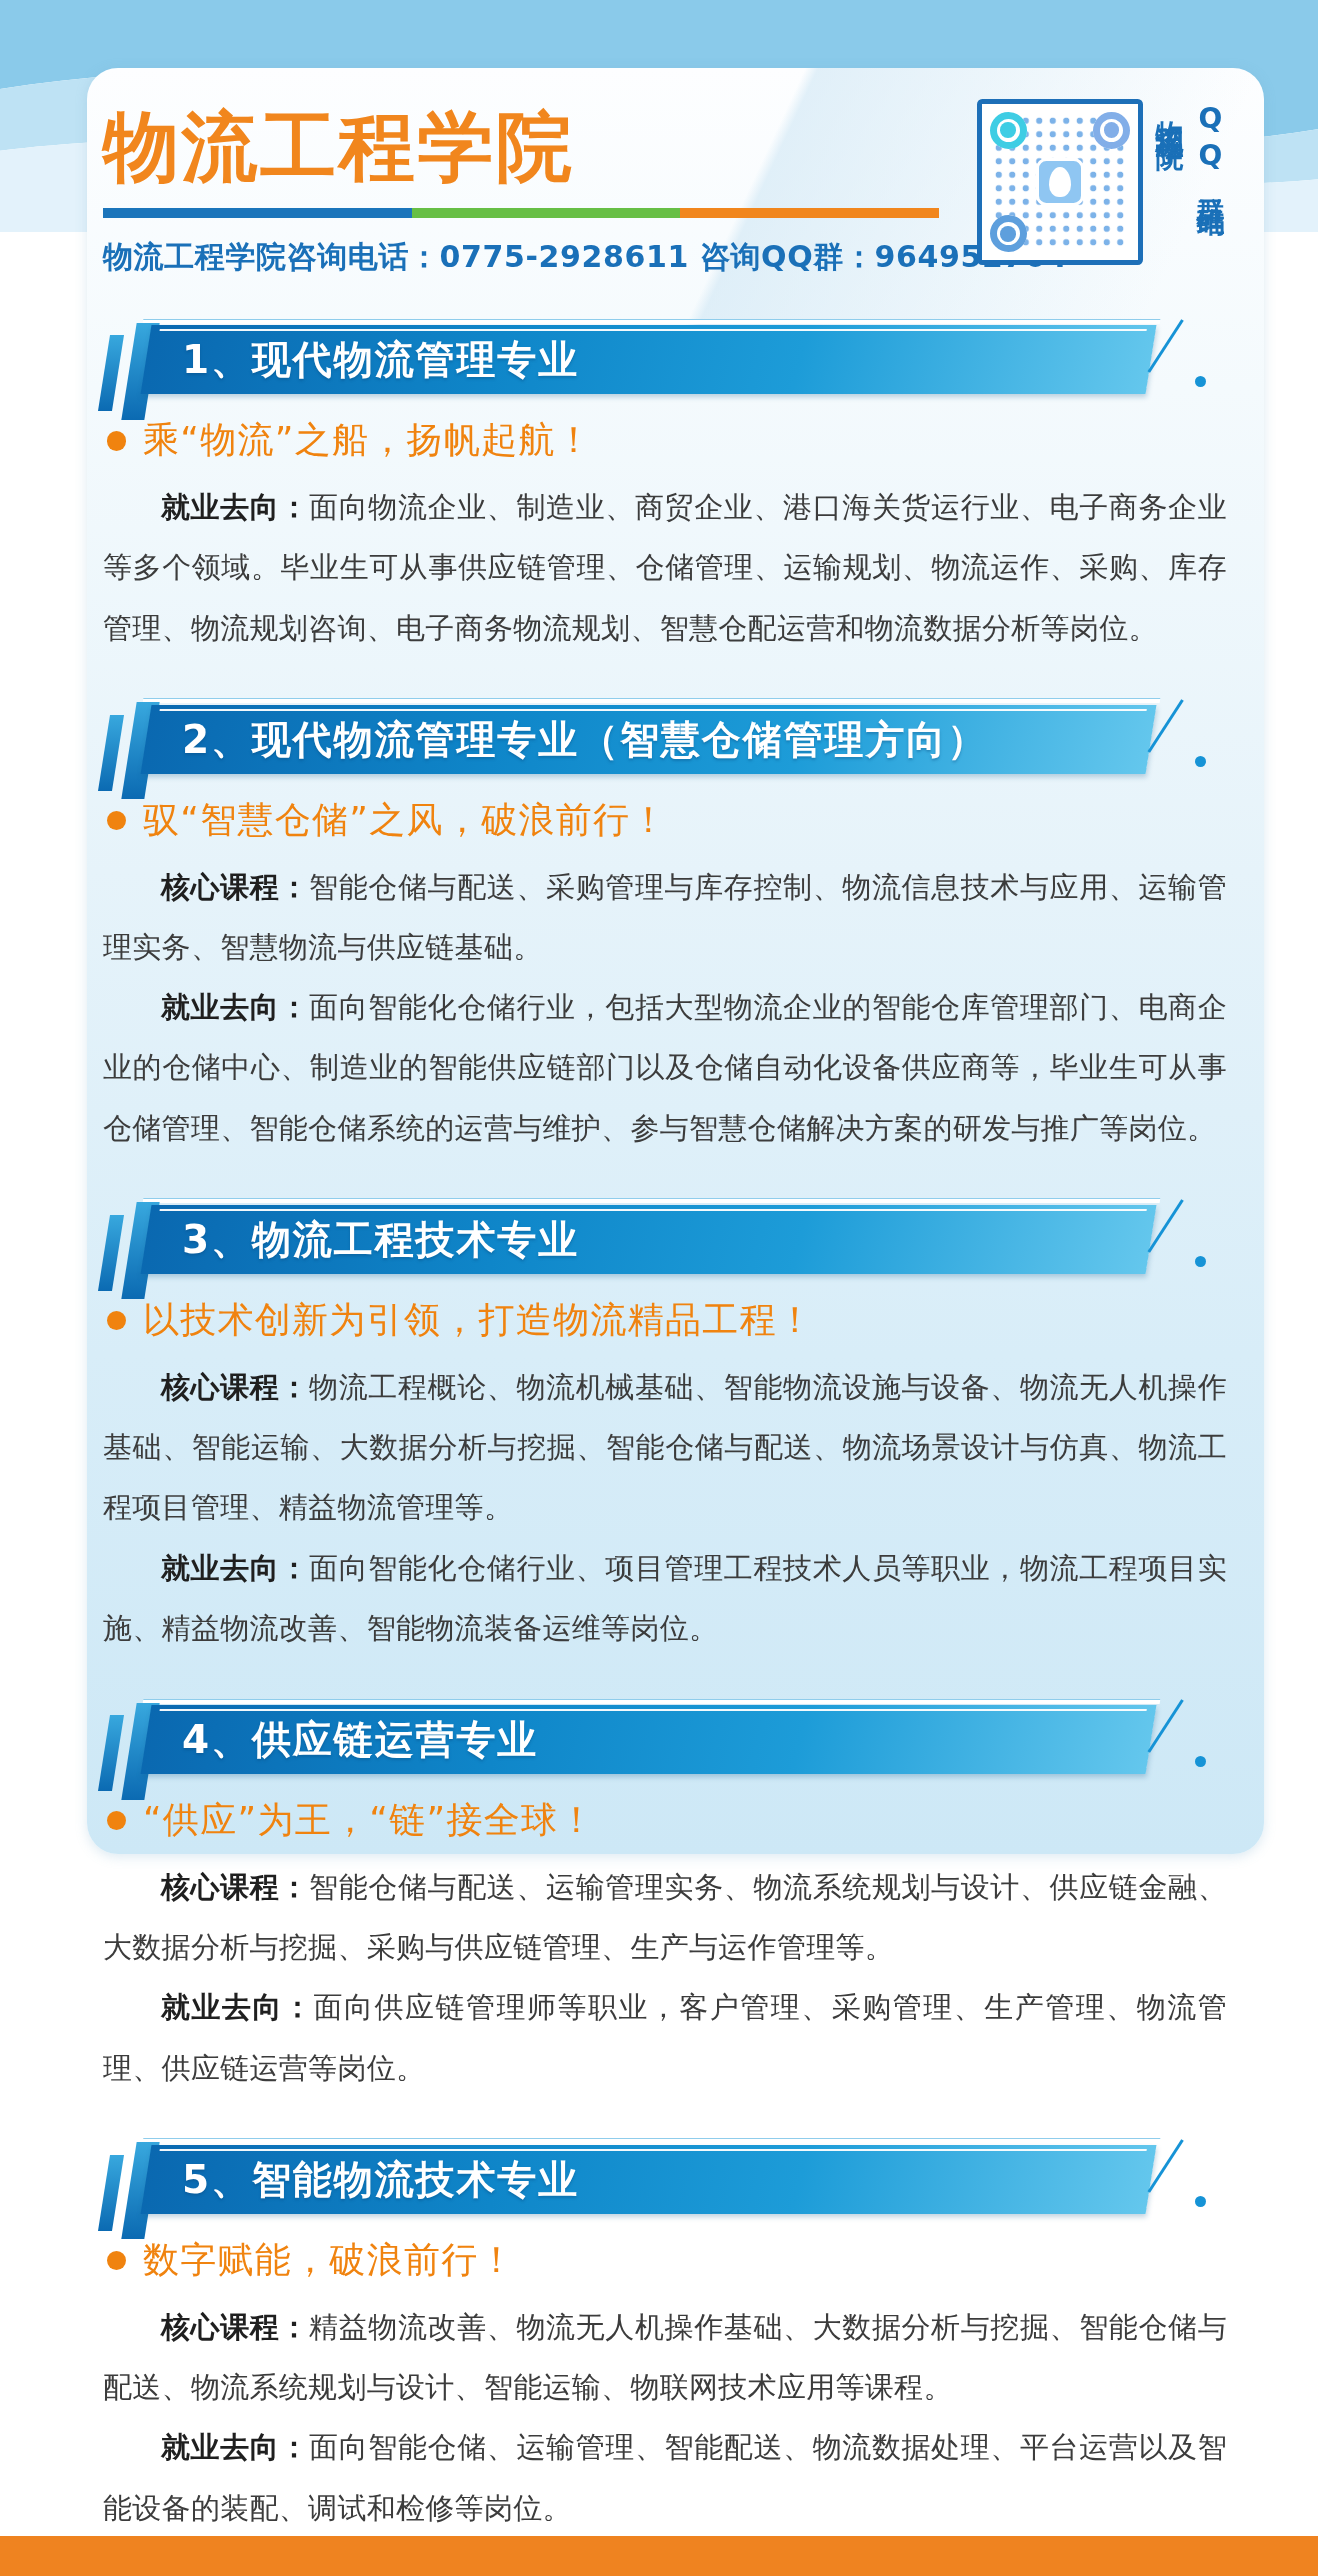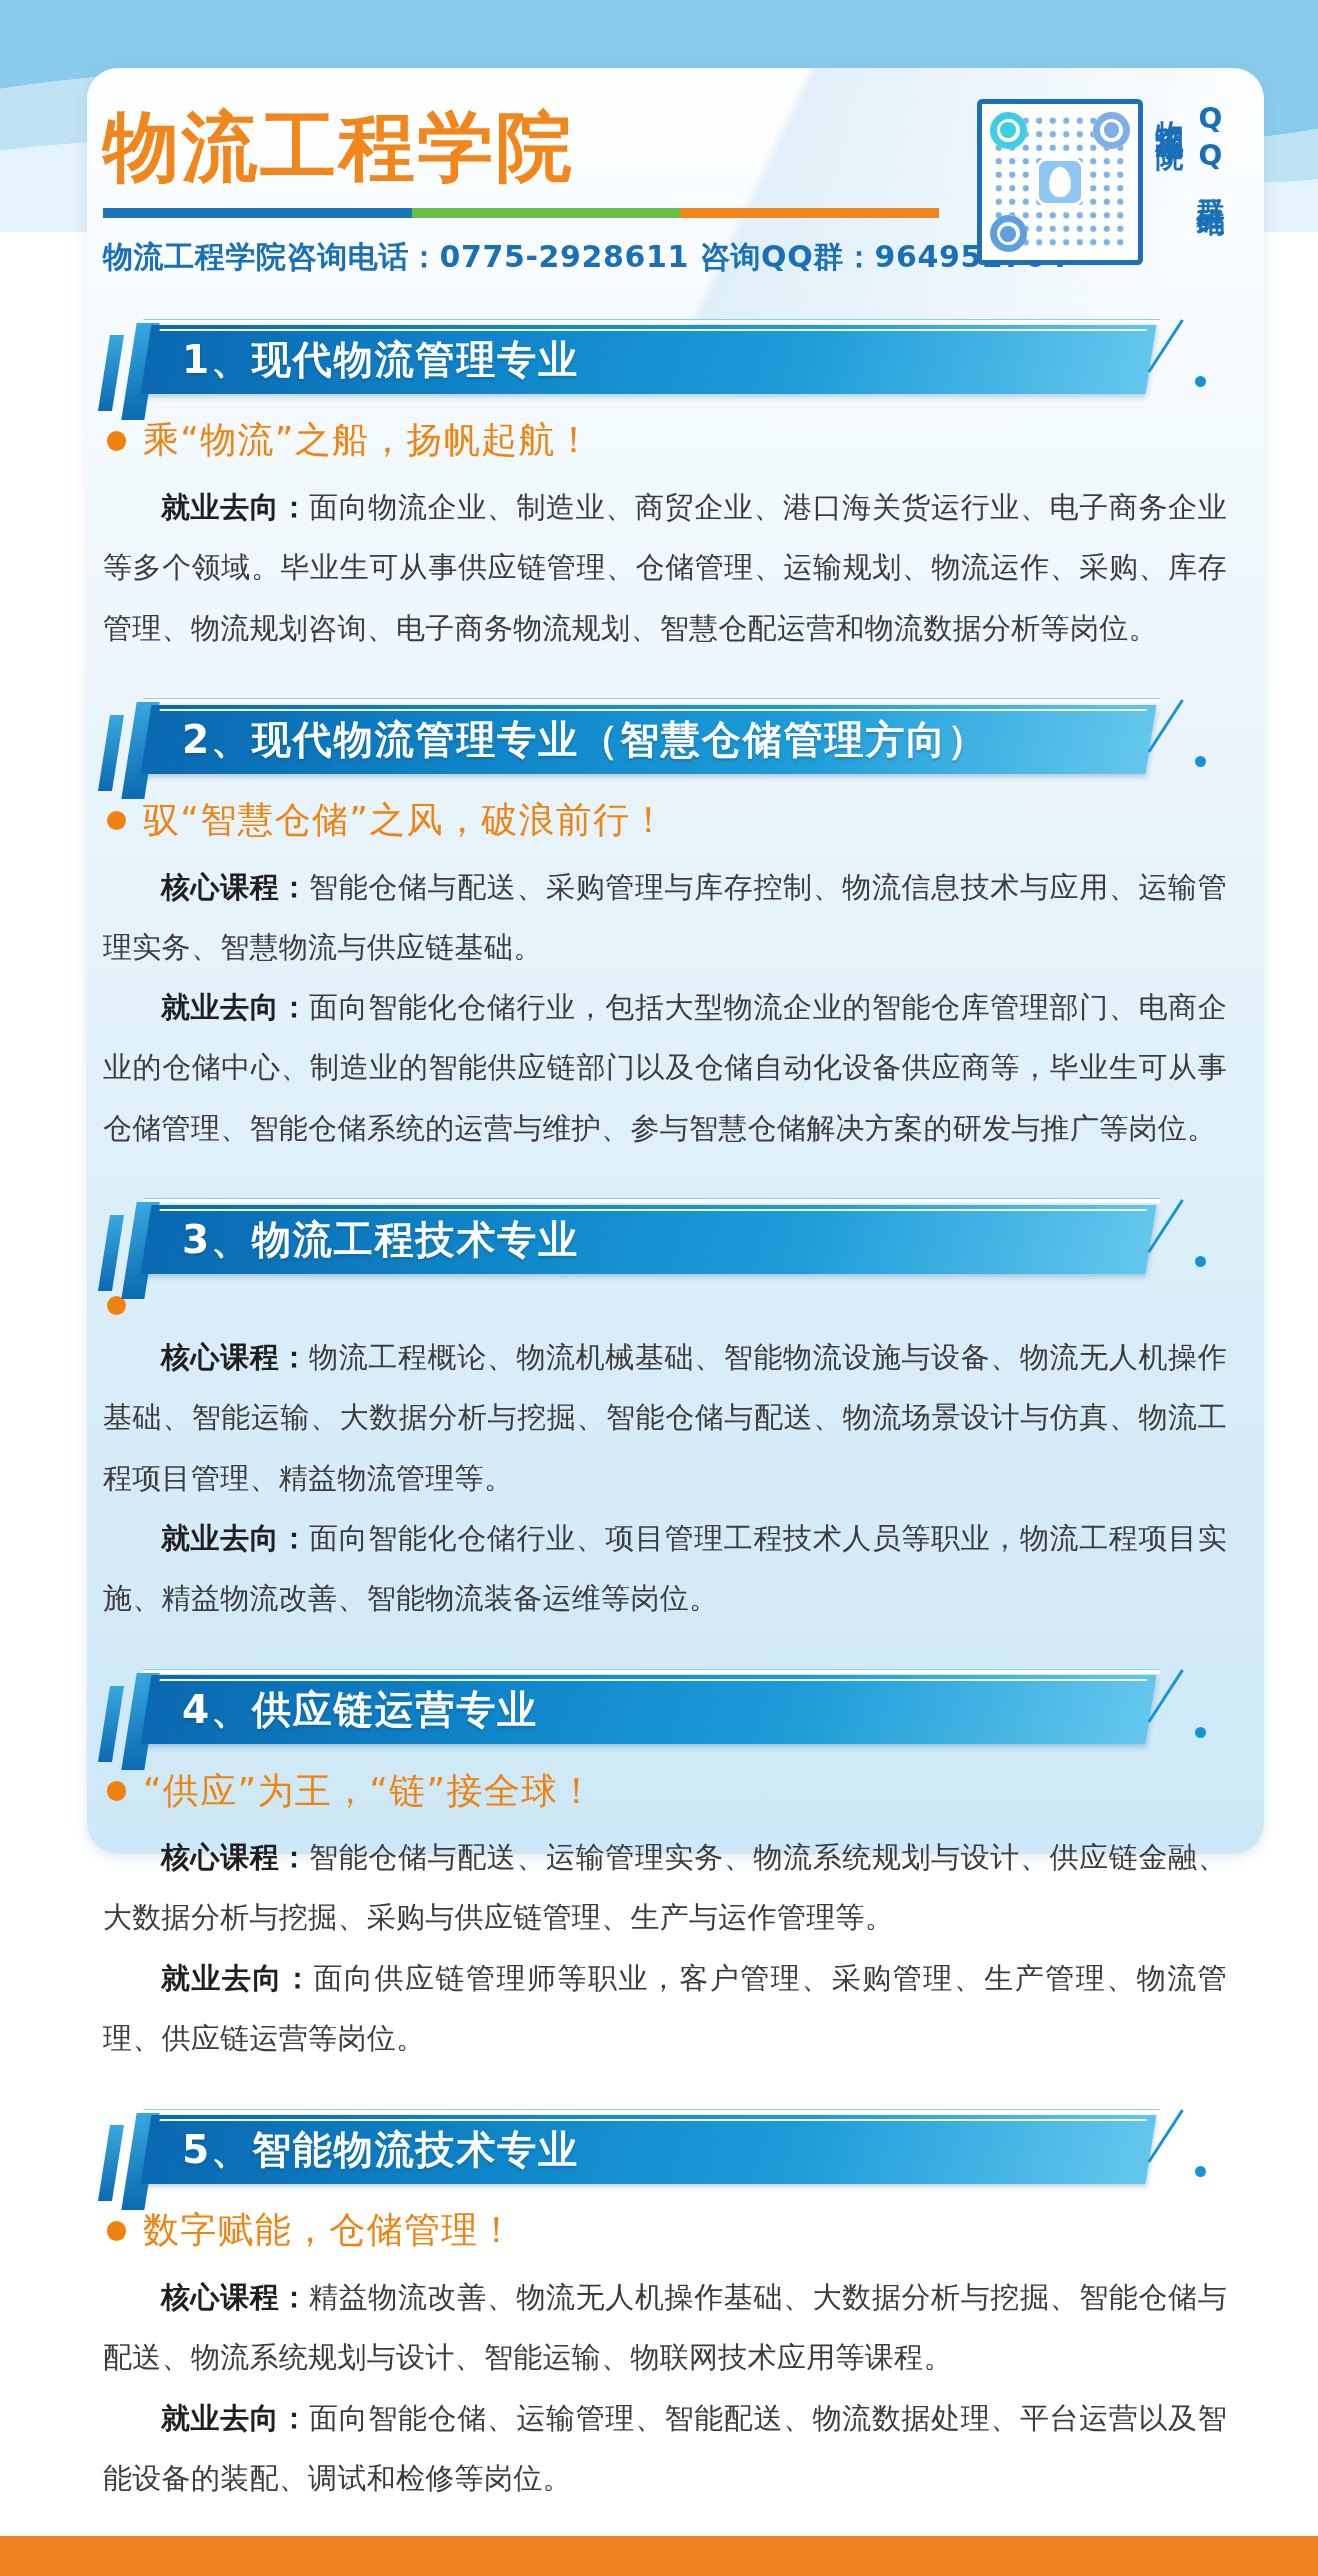--- a/index.html
+++ b/index.html
@@ -182,20 +182,21 @@
         <span class="slash1"></span>
         <span class="slash2"></span>
         <div class="banner-bar">
           <span class="banner-title">3、物流工程技术专业</span>
         </div>
         <span class="tail-line"></span>
         <span class="tail-dot"></span>
       </div>
       <div class="slogan">
         <span class="bullet"></span>
+        <span>以技术创新为引领，打造物流精品工程！</span>
       </div>
       <p class="body-par"><span class="plabel">核心课程：</span><span>物流工程概论、物流机械基础、智能物流设施与设备、物流无人机操作基础、智能运输、大数据分析与挖掘、智能仓储与配送、物流场景设计与仿真、物流工程项目管理、精益物流管理等。</span></p>
       <p class="body-par"><span class="plabel">就业去向：</span><span>面向智能化仓储行业、项目管理工程技术人员等职业，物流工程项目实施、精益物流改善、智能物流装备运维等岗位。</span></p>
     </div>
 
     <div class="section">
       <div class="banner">
         <span class="slash1"></span>
         <span class="slash2"></span>
         <div class="banner-bar">
@@ -217,21 +218,21 @@
         <span class="slash1"></span>
         <span class="slash2"></span>
         <div class="banner-bar">
           <span class="banner-title">5、智能物流技术专业</span>
         </div>
         <span class="tail-line"></span>
         <span class="tail-dot"></span>
       </div>
       <div class="slogan">
         <span class="bullet"></span>
-        <span>数字赋能，仓储管理！</span>
+        <span>数字赋能，破浪前行！</span>
       </div>
       <p class="body-par"><span class="plabel">核心课程：</span><span>精益物流改善、物流无人机操作基础、大数据分析与挖掘、智能仓储与配送、物流系统规划与设计、智能运输、物联网技术应用等课程。</span></p>
       <p class="body-par"><span class="plabel">就业去向：</span><span>面向智能仓储、运输管理、智能配送、物流数据处理、平台运营以及智能设备的装配、调试和检修等岗位。</span></p>
     </div>
 
   </div>
 </div>
 
 
 </body></html>

